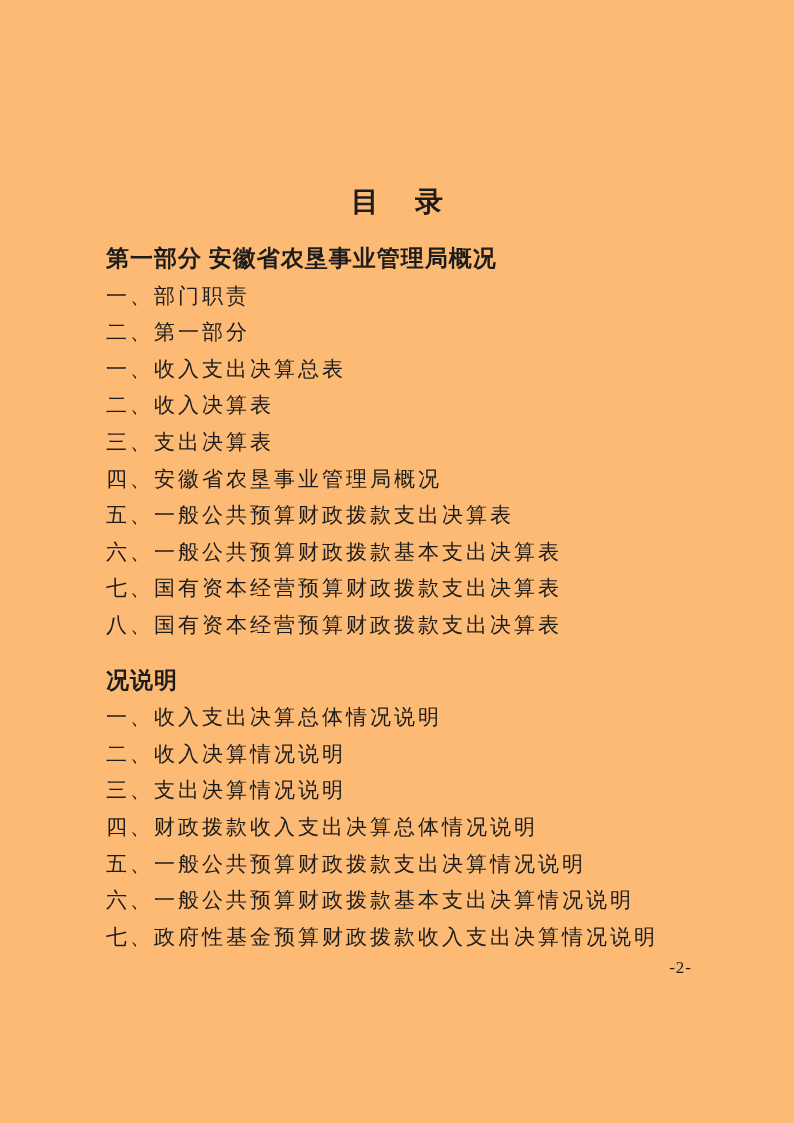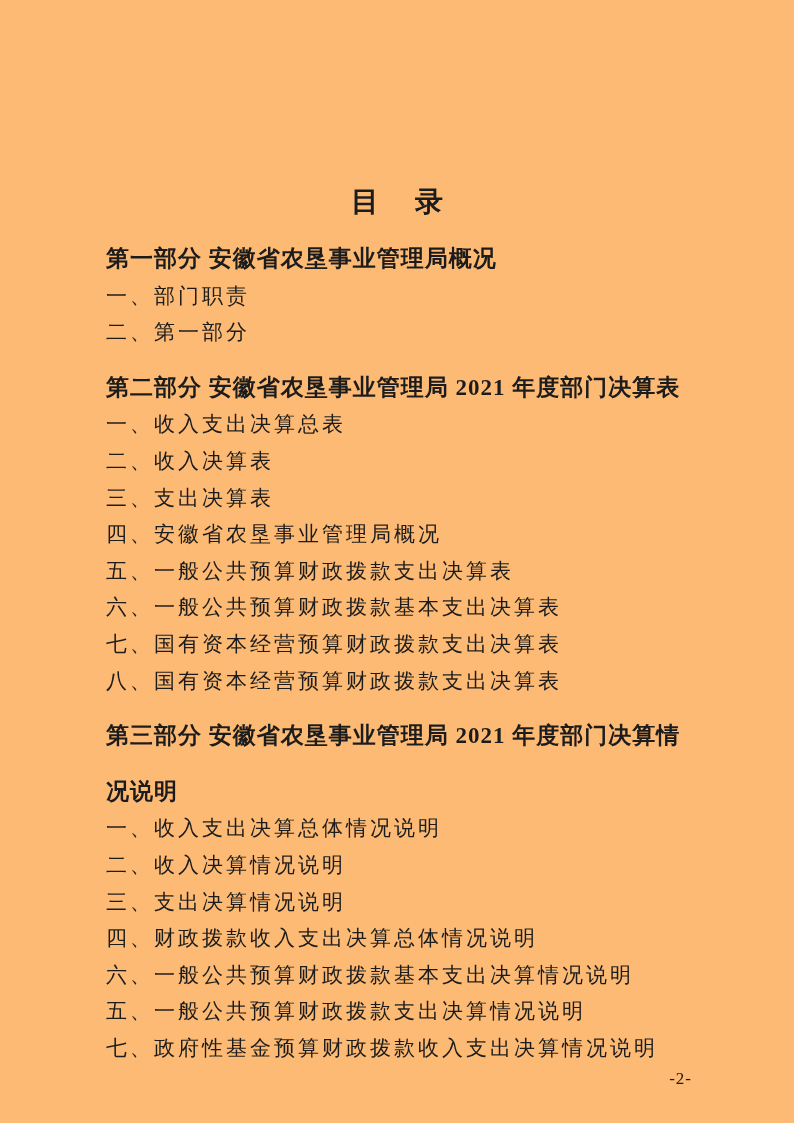--- a/index.html
+++ b/index.html
@@ -57,36 +57,34 @@
 
 <div class="page">
   <div class="content">
 
     <div class="doc-title">目　录</div>
 
     <div class="line heading">第一部分 安徽省农垦事业管理局概况</div>
     <div class="line item">一、部门职责</div>
     <div class="line item">二、第一部分</div>
 
-    <div class="line heading">第二部分 安徽省农垦事业管理局 2021 年度部门决算表</div>
     <div class="line item">一、收入支出决算总表</div>
     <div class="line item">二、收入决算表</div>
     <div class="line item">三、支出决算表</div>
     <div class="line item">四、安徽省农垦事业管理局概况</div>
     <div class="line item">五、一般公共预算财政拨款支出决算表</div>
     <div class="line item">六、一般公共预算财政拨款基本支出决算表</div>
     <div class="line item">七、国有资本经营预算财政拨款支出决算表</div>
     <div class="line item">八、国有资本经营预算财政拨款支出决算表</div>
 
-    <div class="line heading">第三部分 安徽省农垦事业管理局 2021 年度部门决算情</div>
     <div class="line heading">况说明</div>
     <div class="line item">一、收入支出决算总体情况说明</div>
     <div class="line item">二、收入决算情况说明</div>
     <div class="line item">三、支出决算情况说明</div>
     <div class="line item">四、财政拨款收入支出决算总体情况说明</div>
+    <div class="line item">五、一般公共预算财政拨款支出决算情况说明</div>
     <div class="line item">六、一般公共预算财政拨款基本支出决算情况说明</div>
-    <div class="line item">五、一般公共预算财政拨款支出决算情况说明</div>
     <div class="line item">七、政府性基金预算财政拨款收入支出决算情况说明</div>
 
     <div class="page-number">-2-</div>
 
   </div>
 </div>
 
 </body></html>

